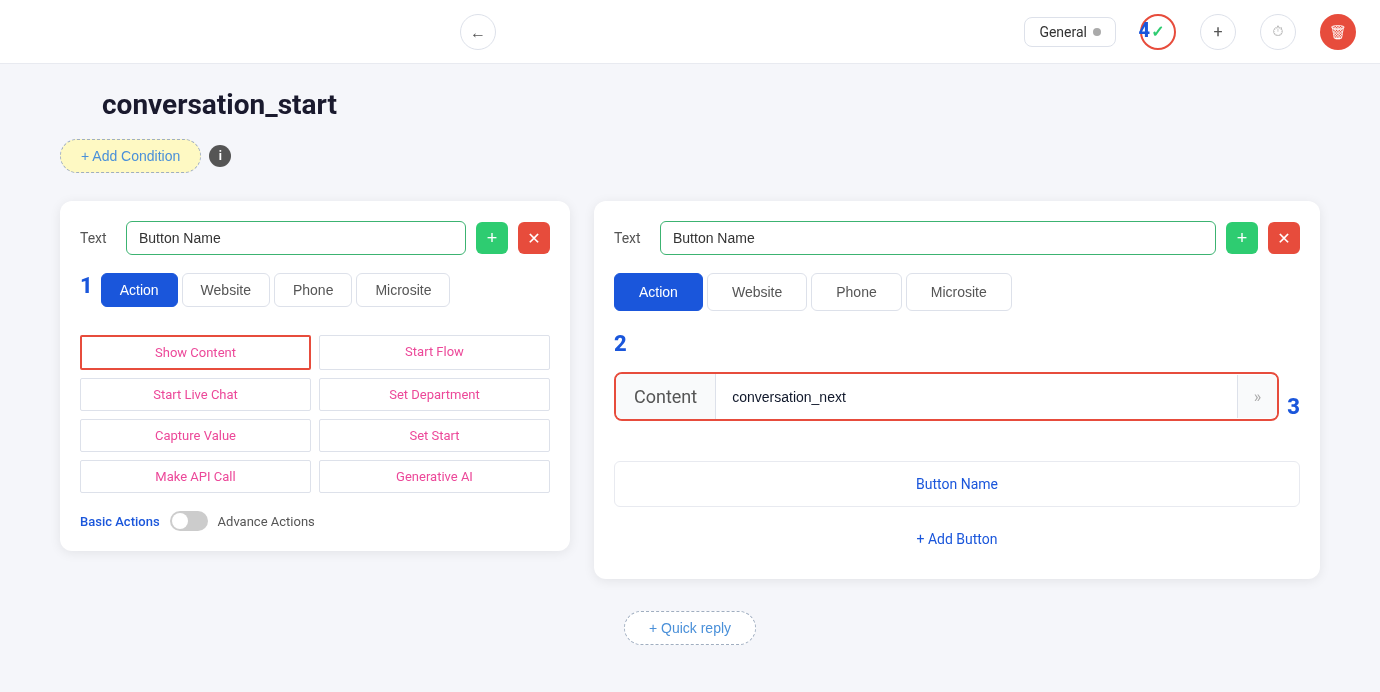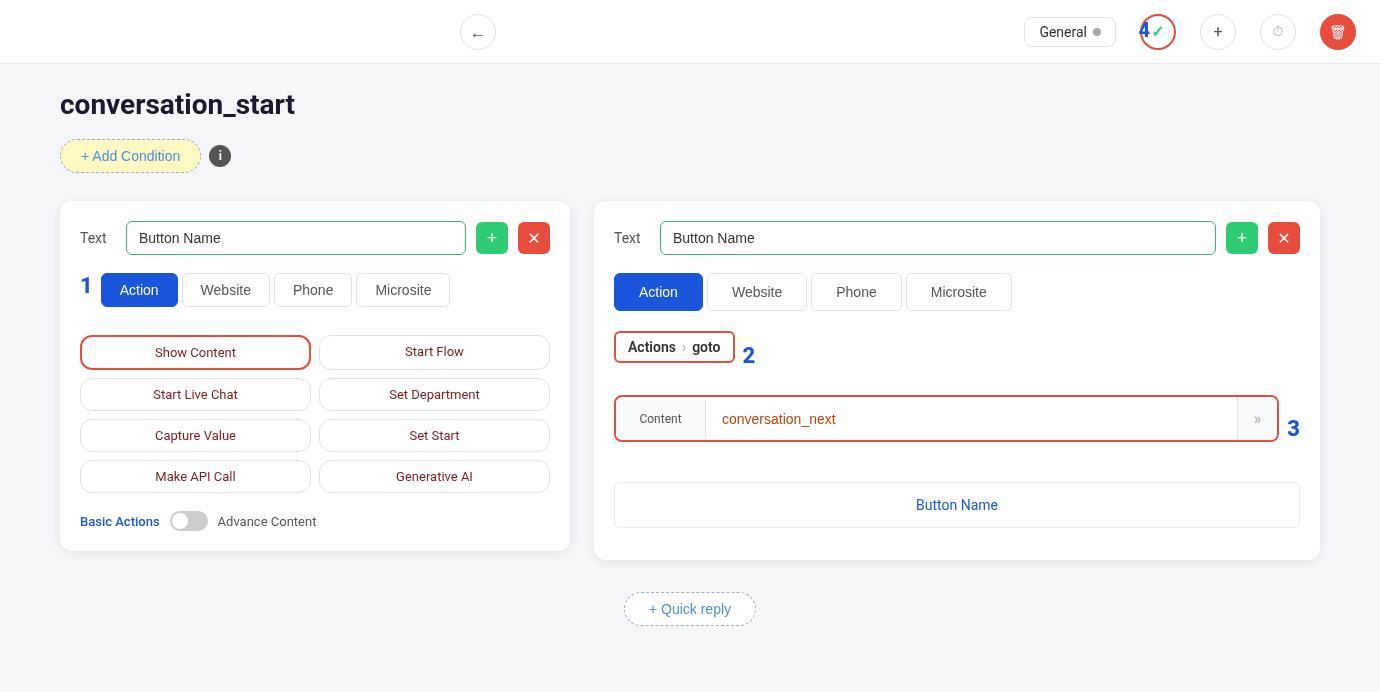--- a/index.html
+++ b/index.html
@@ -92,20 +92,21 @@
     .main-content {
       padding: 24px 60px;
       position: relative;
     }
 
     .page-title {
       font-size: 28px;
       font-weight: 700;
       color: #1a1a2e;
       margin-bottom: 18px;
+      margin-left: 42px;
     }
 
     .add-condition-btn {
       display: inline-flex;
       align-items: center;
       gap: 6px;
       border: 1.5px dashed #a0aec0;
       border-radius: 20px;
       padding: 8px 20px;
       background: #fef9c3;
@@ -215,24 +216,24 @@
 
     .action-grid {
       display: grid;
       grid-template-columns: 1fr 1fr;
       gap: 8px;
       margin-bottom: 18px;
     }
 
     .action-item {
       border: 1px solid #dde1ea;
-      border-radius: 12px;
+      border-radius: 2px;
       padding: 8px 12px;
       font-size: 13px;
-      color: #7f1d1d;
+      color: #ec4899;
       text-align: center;
       cursor: pointer;
       background: #fff;
     }
 
     .action-item.highlighted {
       border: 2px solid #e74c3c;
     }
 
     .toggle-row {
@@ -336,33 +337,33 @@
       align-items: center;
       gap: 0;
       border: 2px solid #e74c3c;
       border-radius: 8px;
       overflow: hidden;
       margin-bottom: 20px;
     }
 
     .content-label {
       padding: 12px 18px;
-      font-size: 12px;
+      font-size: 18px;
       color: #555;
       background: #f9fafb;
       border-right: 1px solid #dde1ea;
       min-width: 90px;
       text-align: center;
     }
 
     .content-value {
       flex: 1;
       padding: 12px 16px;
       font-size: 14px;
-      color: #c2410c;
+      color: #0f172a;
       border: none;
       outline: none;
       background: #fff;
     }
 
     .chevron-right-btn {
       padding: 12px 16px;
       background: #f9fafb;
       border-left: 1px solid #dde1ea;
       cursor: pointer;
@@ -519,21 +520,21 @@
           <span>Make API Call</span>
         </div>
         <div class="action-item">
           <span>Generative AI</span>
         </div>
       </div>
 
       <div class="toggle-row">
         <span class="toggle-label-blue">Basic Actions</span>
         <div class="toggle-switch"></div>
-        <span class="toggle-label-gray">Advance Content</span>
+        <span class="toggle-label-gray">Advance Actions</span>
       </div>
     </div>
 
     <div class="right-panel">
 
       <div class="right-input-row">
         <span class="input-label">Text</span>
         <input class="text-input" value="Button Name" style="flex: 1 1 0%;" placeholder="Button Name">
         <button class="add-green-btn">
           <span>+</span>
@@ -552,42 +553,40 @@
         </button>
         <button class="right-tab-btn">
           <span>Phone</span>
         </button>
         <button class="right-tab-btn">
           <span>Microsite</span>
         </button>
       </div>
 
       <div style="display:flex; align-items:center; gap:8px; margin-bottom:16px;">
-        <div class="breadcrumb-row">
-          <span class="breadcrumb-item">Actions</span>
-          <span class="breadcrumb-sep">›</span>
-          <span class="breadcrumb-item">goto</span>
-        </div>
         <span class="number-annotation">2</span>
       </div>
 
       <div style="display:flex; align-items:center; gap:8px; margin-bottom:20px;">
         <div class="content-row" style="flex:1;">
           <div class="content-label">Content</div>
           <input class="content-value" value="conversation_next" style="">
           <div class="chevron-right-btn">
             <span>»</span>
           </div>
         </div>
         <span class="number-annotation">3</span>
       </div>
 
       <div class="button-name-bar">
         <span>Button Name</span>
       </div>
+      <div class="add-button-bar">
+        <span>+ Add Button</span>
+      </div>
     </div>
 
   </div>
 
   <div class="bottom-bar">
     <button class="quick-reply-btn">
       <span>+ Quick reply</span>
     </button>
   </div>
 

